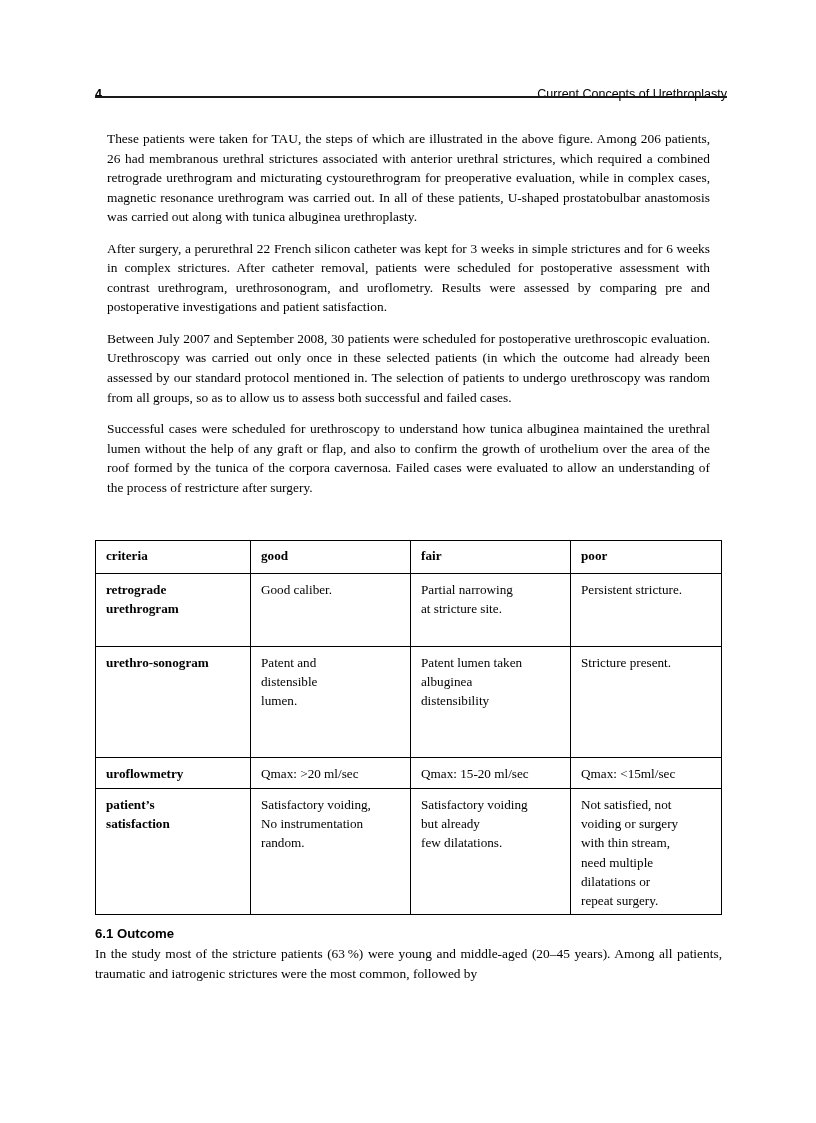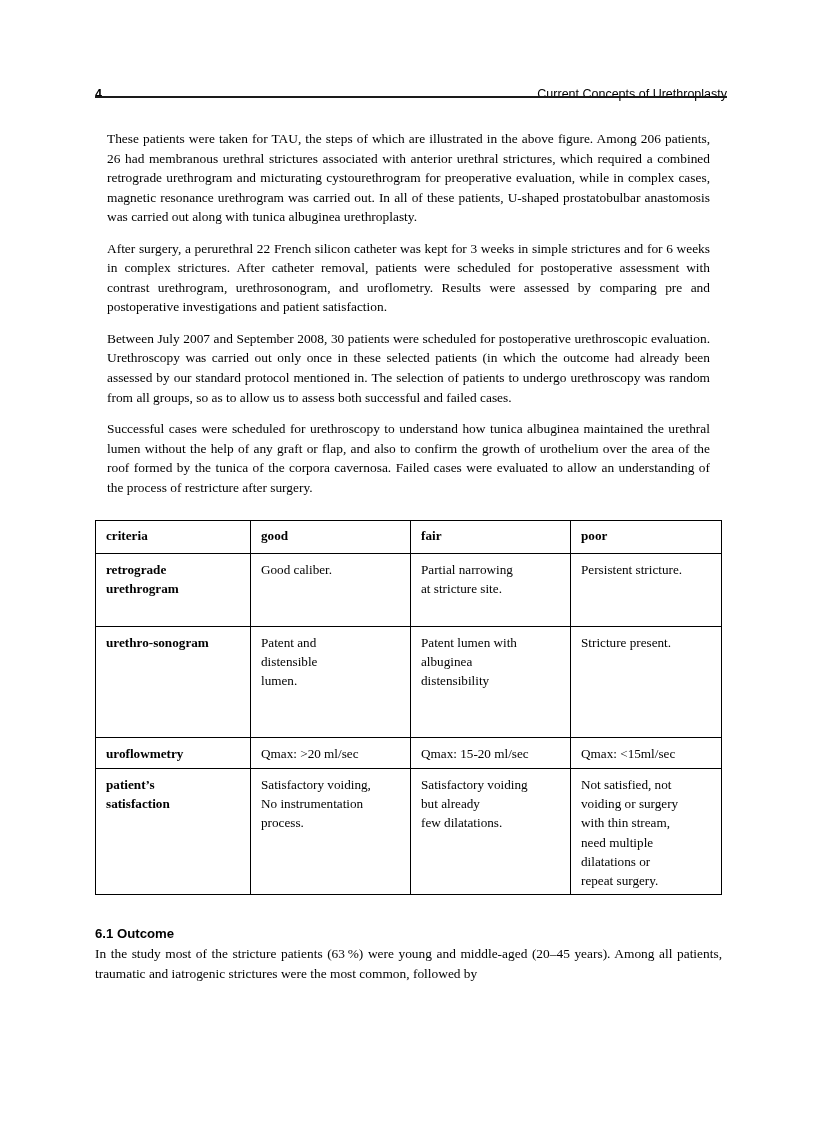--- a/index.html
+++ b/index.html
@@ -78,20 +78,21 @@
   .criteria-table-wrap {
     position: absolute;
     left: 95px;
     top: 520px;
     width: 626px;
   }
   table.criteria-table {
     border-collapse: collapse;
     width: 626px;
     table-layout: fixed;
+    margin-top: 20px;
   }
   table.criteria-table col.c1 { width: 155px; }
   table.criteria-table col.c2 { width: 160px; }
   table.criteria-table col.c3 { width: 160px; }
   table.criteria-table col.c4 { width: 151px; }
 
   table.criteria-table td {
     border: 1.2px solid #000000;
     vertical-align: top;
     padding: 6px 8px 4px 10px;
@@ -205,21 +206,21 @@
         <tr class="row-sonogram">
           <td class="criteria-cell">
             <span class="cell-line">urethro-sonogram</span>
           </td>
           <td>
             <span class="cell-line">Patent and</span>
             <span class="cell-line">distensible</span>
             <span class="cell-line">lumen.</span>
           </td>
           <td>
-            <span class="cell-line">Patent lumen with</span>
+            <span class="cell-line">Patent lumen taken</span>
             <span class="cell-line">albuginea</span>
             <span class="cell-line">distensibility</span>
           </td>
           <td>
             <span class="cell-line">Stricture present.</span>
           </td>
         </tr>
 
         <tr class="row-uroflow">
           <td class="criteria-cell">
@@ -237,21 +238,21 @@
         </tr>
 
         <tr class="row-satisfaction">
           <td class="criteria-cell">
             <span class="cell-line">patient’s</span>
             <span class="cell-line">satisfaction</span>
           </td>
           <td>
             <span class="cell-line">Satisfactory voiding,</span>
             <span class="cell-line">No instrumentation</span>
-            <span class="cell-line">process.</span>
+            <span class="cell-line">random.</span>
           </td>
           <td>
             <span class="cell-line">Satisfactory voiding</span>
             <span class="cell-line">but already</span>
             <span class="cell-line">few dilatations.</span>
           </td>
           <td>
             <span class="cell-line">Not satisfied, not</span>
             <span class="cell-line">voiding or surgery</span>
             <span class="cell-line">with thin stream,</span>

